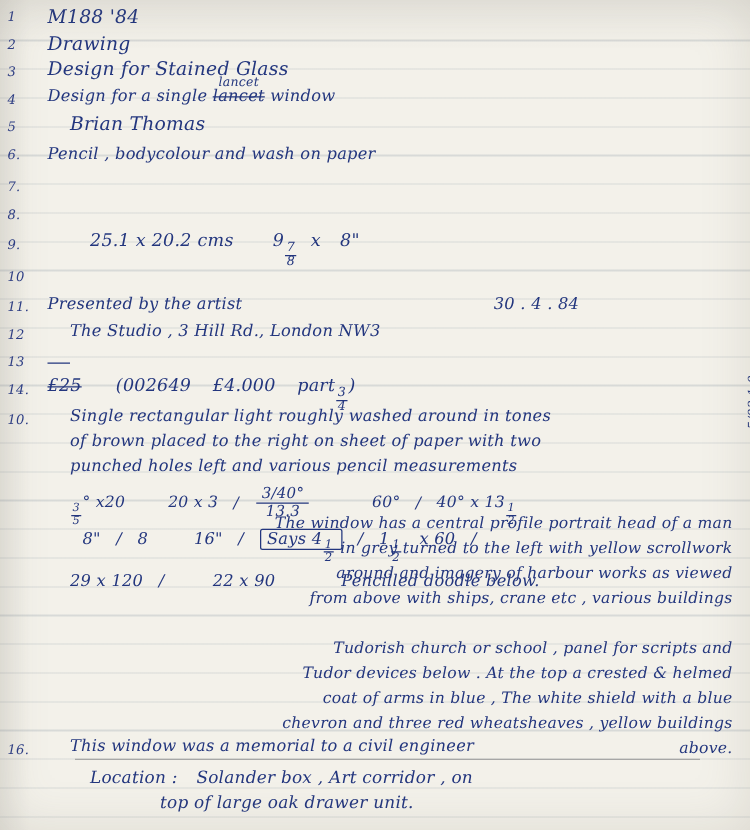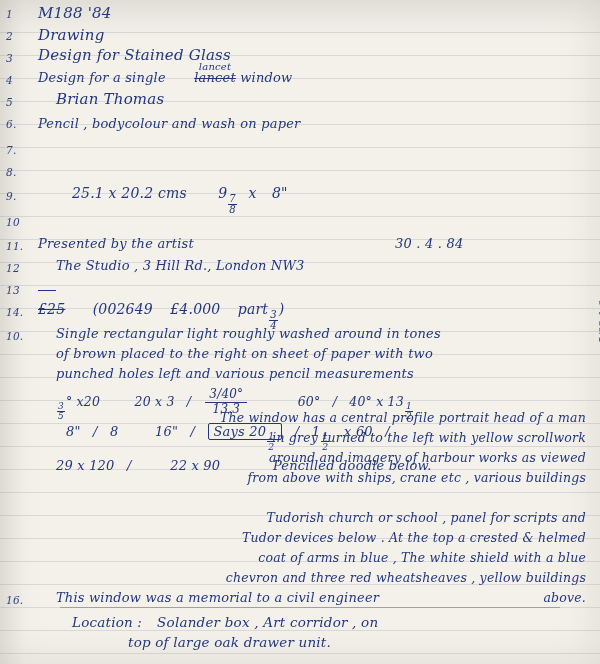--- a/index.html
+++ b/index.html
@@ -76,21 +76,20 @@
 
   .big   { font-size: 15px; }
 
   .strike {
     text-decoration: line-through;
     text-decoration-thickness: 1px;
   }
   .above-word {
     position: relative;
     display: inline-block;
-    margin-left: 24px;
   }
   .above-word .ins {
     position: absolute;
     left: 50%;
     transform: translateX(-50%);
     top: -11px;
     font-size: 10px;
     white-space: nowrap;
   }
 
@@ -267,21 +266,21 @@
 
   <div id="margin-note" class="hw">5/93 1-8</div>
 
   <div class="line hw" style="top:424px;left:66px;font-size:13px">
     <span>8"</span>
     <span class="slash">/</span>
     <span>8</span>
     <span style="display:inline-block;width:28px"></span>
     <span>16"</span>
     <span class="slash">/</span>
-    <span class="boxed"><span>Says 20</span><span class="frac">
+    <span class="boxed"><span>Says 4</span><span class="frac">
           <span class="nu">1</span>
           <span class="de">2</span>
         </span></span>
     <span class="slash">/</span>
     <span>1</span><span class="frac">
         <span class="nu">1</span>
         <span class="de">2</span>
       </span>
     <span style="display:inline-block;width:5px"></span>
     <span>x 60</span>

